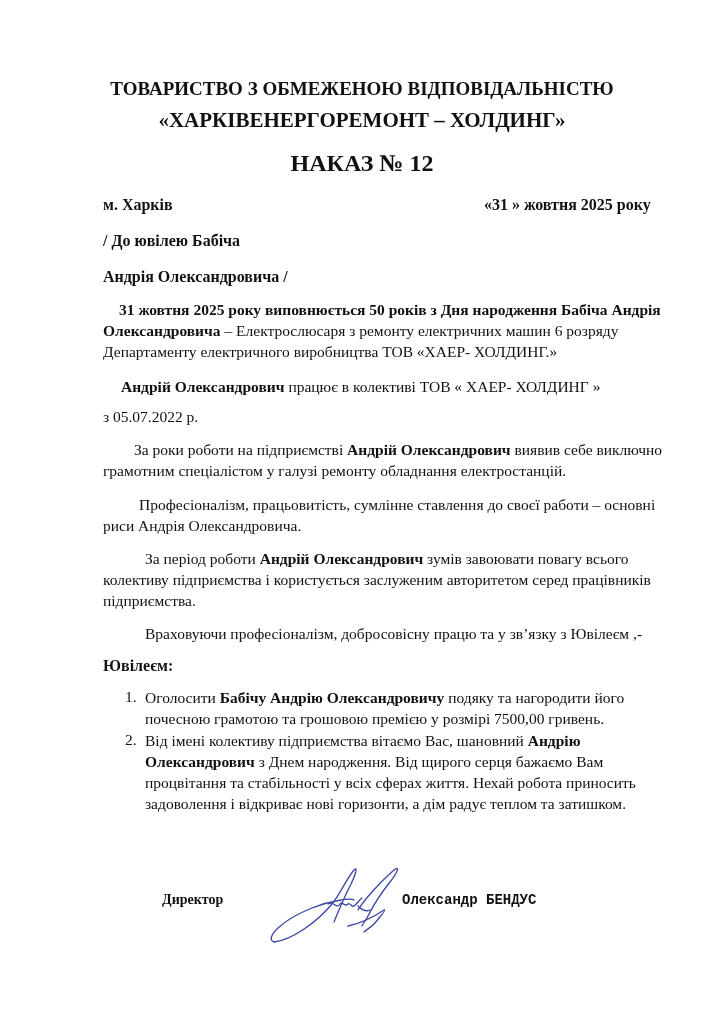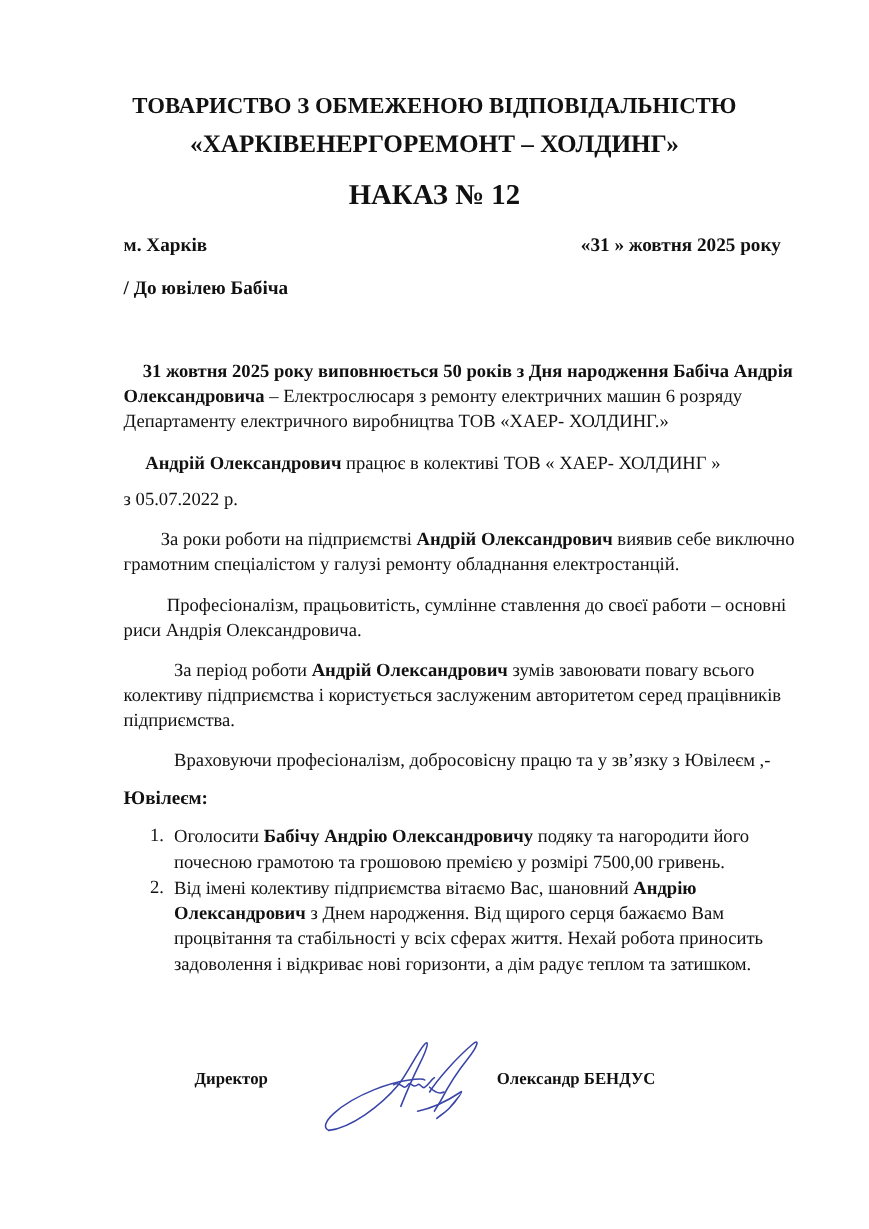--- a/index.html
+++ b/index.html
@@ -28,20 +28,21 @@
 <div class="page">
 
   <div class="abs center h1" style="top:78px;">ТОВАРИСТВО З ОБМЕЖЕНОЮ ВІДПОВІДАЛЬНІСТЮ</div>
   <div class="abs center h2" style="top:108px;">«ХАРКІВЕНЕРГОРЕМОНТ – ХОЛДИНГ»</div>
   <div class="abs center h3" style="top:150px;">НАКАЗ № 12</div>
 
   <div class="abs pb" style="left:103px; top:196px;">м. Харків</div>
   <div class="abs pb" style="left:484px; top:196px;">«31 » жовтня  2025 року</div>
 
   <div class="abs pb" style="left:103px; top:232px;">/ До ювілею Бабіча</div>
+  <div class="abs pb" style="left:103px; top:268px;">Андрія Олександровича  /</div>
 
   <div>
     <div class="line b" style="left:119px; top:301px;text-align:right;">31 жовтня  2025 року виповнюється 50 років з Дня народження Бабіча Андрія</div>
     <div class="line" style="top:322px;"><span class="b">Олександровича</span><span> – Електрослюсаря з ремонту електричних машин 6 розряду</span></div>
     <div class="line" style="top:343px;">Департаменту електричного виробництва ТОВ «ХАЕР- ХОЛДИНГ.»</div>
   </div>
 
   <div>
     <div class="line" style="left:121px; top:378px;"><span class="b">Андрій Олександрович</span><span> працює в колективі ТОВ «  ХАЕР- ХОЛДИНГ »</span></div>
     <div class="line" style="top:408px;">з 05.07.2022 р.</div>
@@ -87,16 +88,16 @@
     <svg class="sig" width="160" height="90" viewBox="0 0 160 90">
       <g fill="none" stroke="#3a45a8" stroke-width="1.3" stroke-linecap="round" stroke-linejoin="round">
         <path d="M 12 82 C 2 78, 20 60, 50 48 C 70 40, 90 38, 92 40"></path>
         <path d="M 12 82 C 30 80, 55 62, 70 44 C 78 34, 85 18, 92 10 C 96 6, 94 14, 88 26 C 82 38, 76 52, 72 62"></path>
         <path d="M 66 44 C 72 40, 74 50, 78 44 C 80 40, 82 48, 86 44 C 88 42, 90 48, 92 46 C 95 44, 97 40, 100 38"></path>
         <path d="M 96 50 C 102 40, 118 22, 132 10 C 138 5, 136 12, 128 22 C 120 32, 112 44, 106 56 C 104 60, 102 62, 100 66"></path>
         <path d="M 86 66 C 96 64, 110 58, 122 50 C 124 48, 120 56, 112 64 C 108 68, 104 70, 102 72"></path>
         <path d="M 96 46 C 100 50, 104 52, 108 50"></path>
       </g>
     </svg>
-    <div class="abs sig-label" style="left:414px; top:892px;">Олександр БЕНДУС</div>
+    <div class="abs sig-label" style="left:402px; top:892px;font-family:Liberation Mono, monospace;">Олександр БЕНДУС</div>
   </div>
 
 </div>
 
 </body></html>

